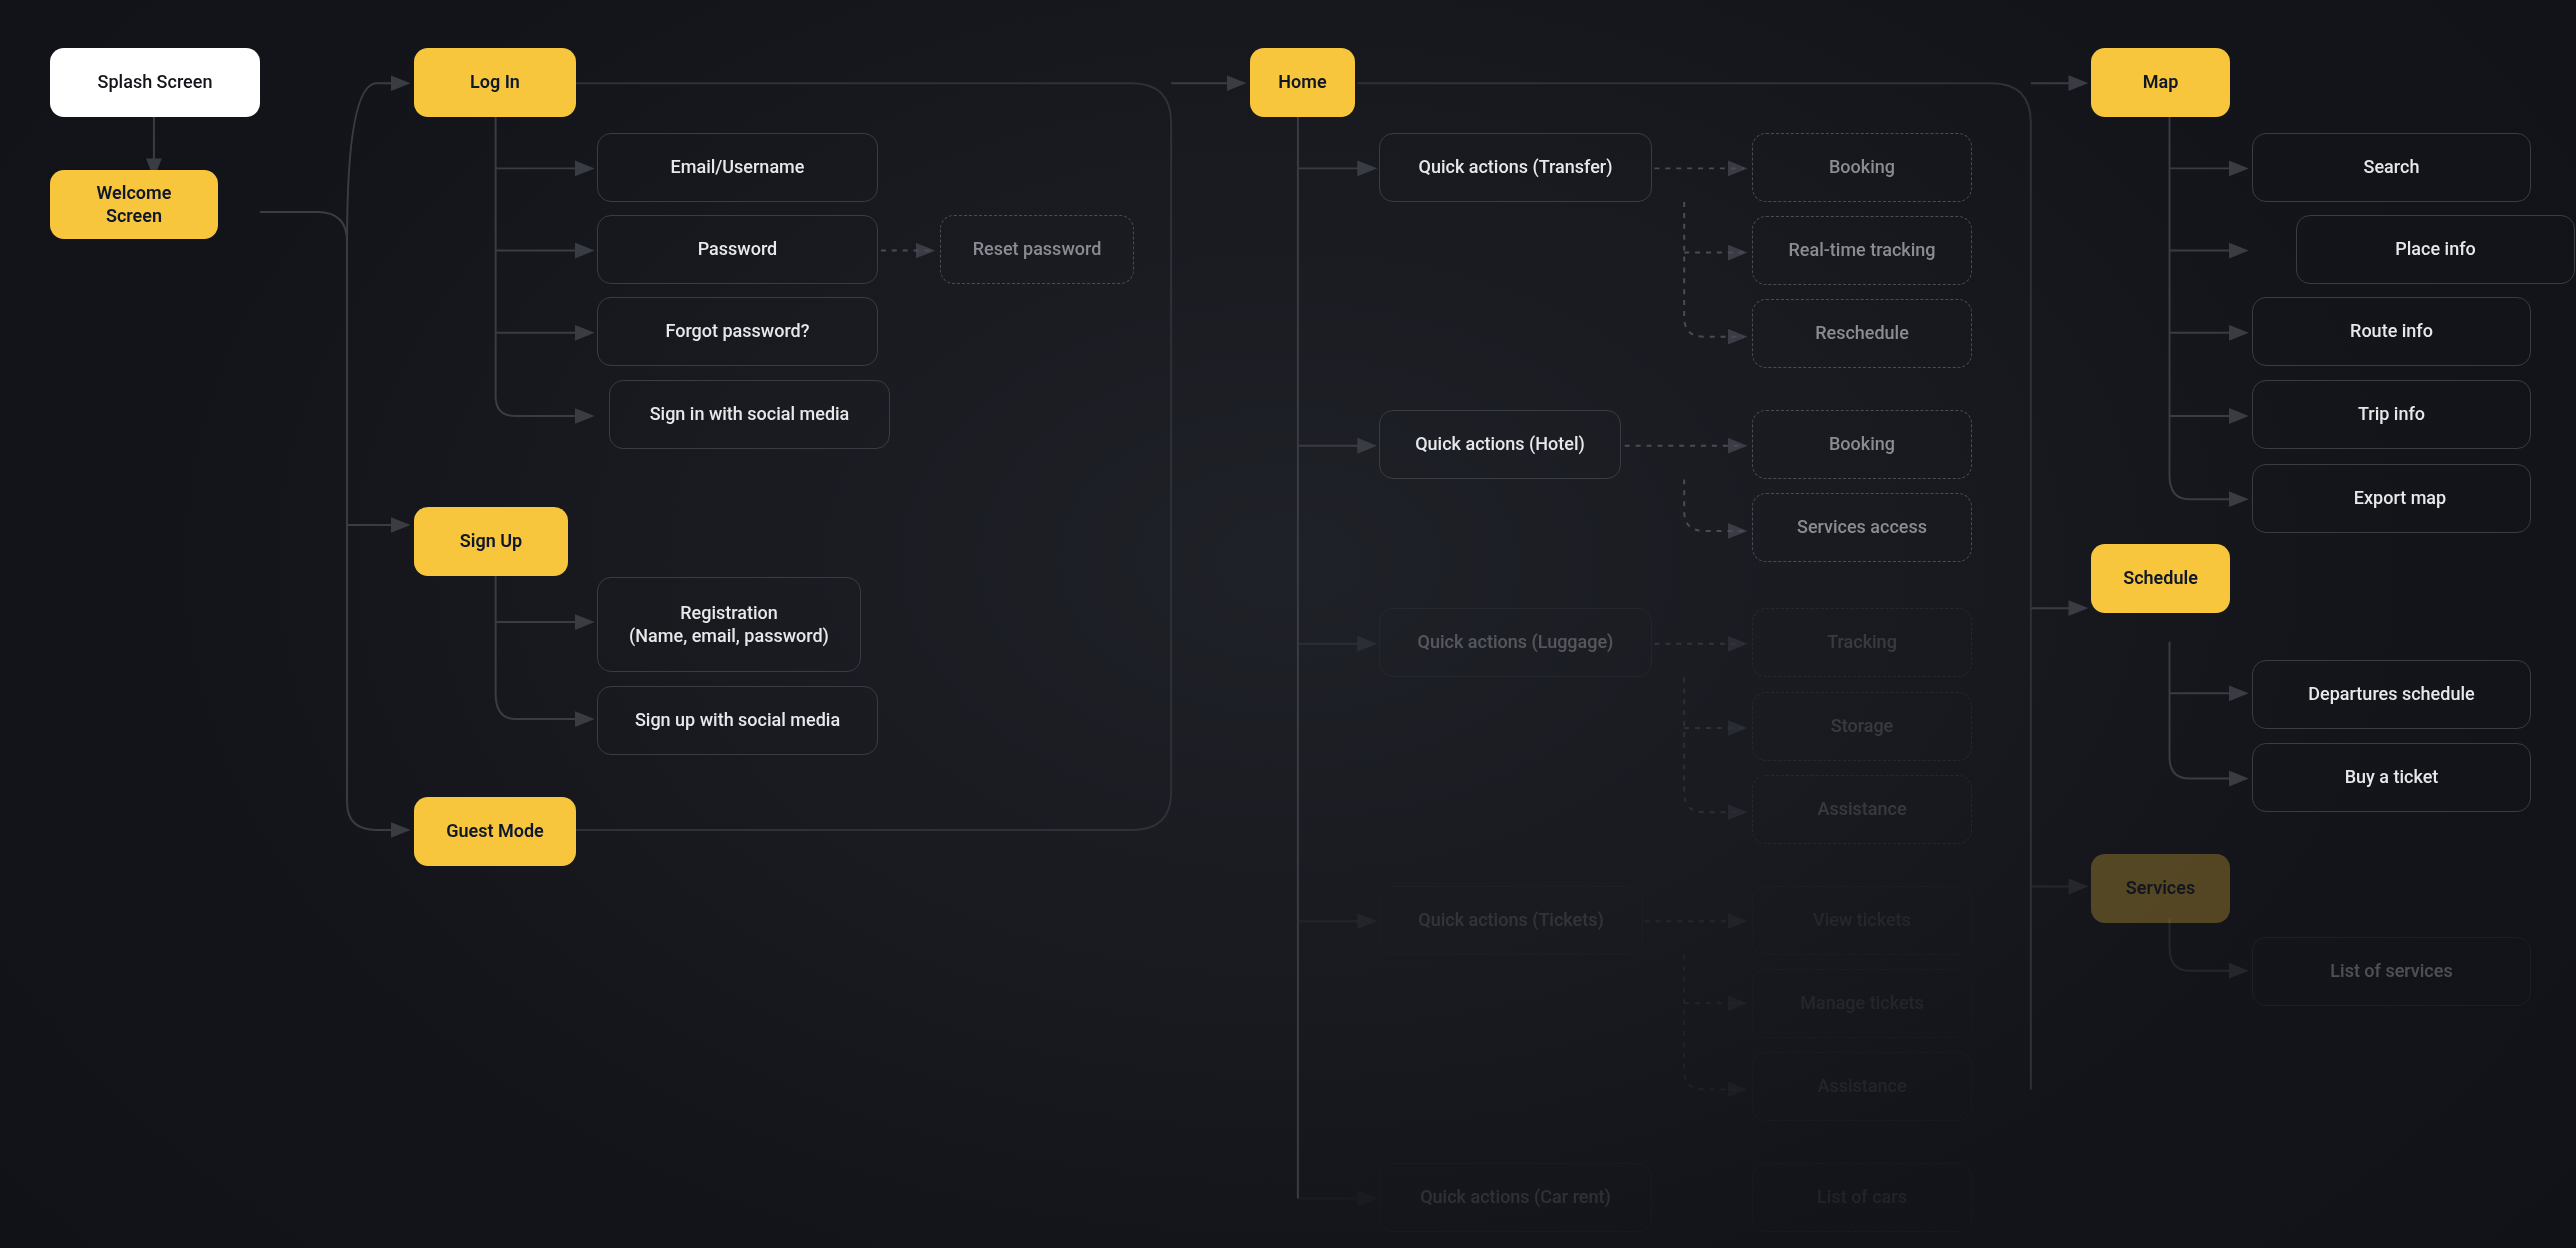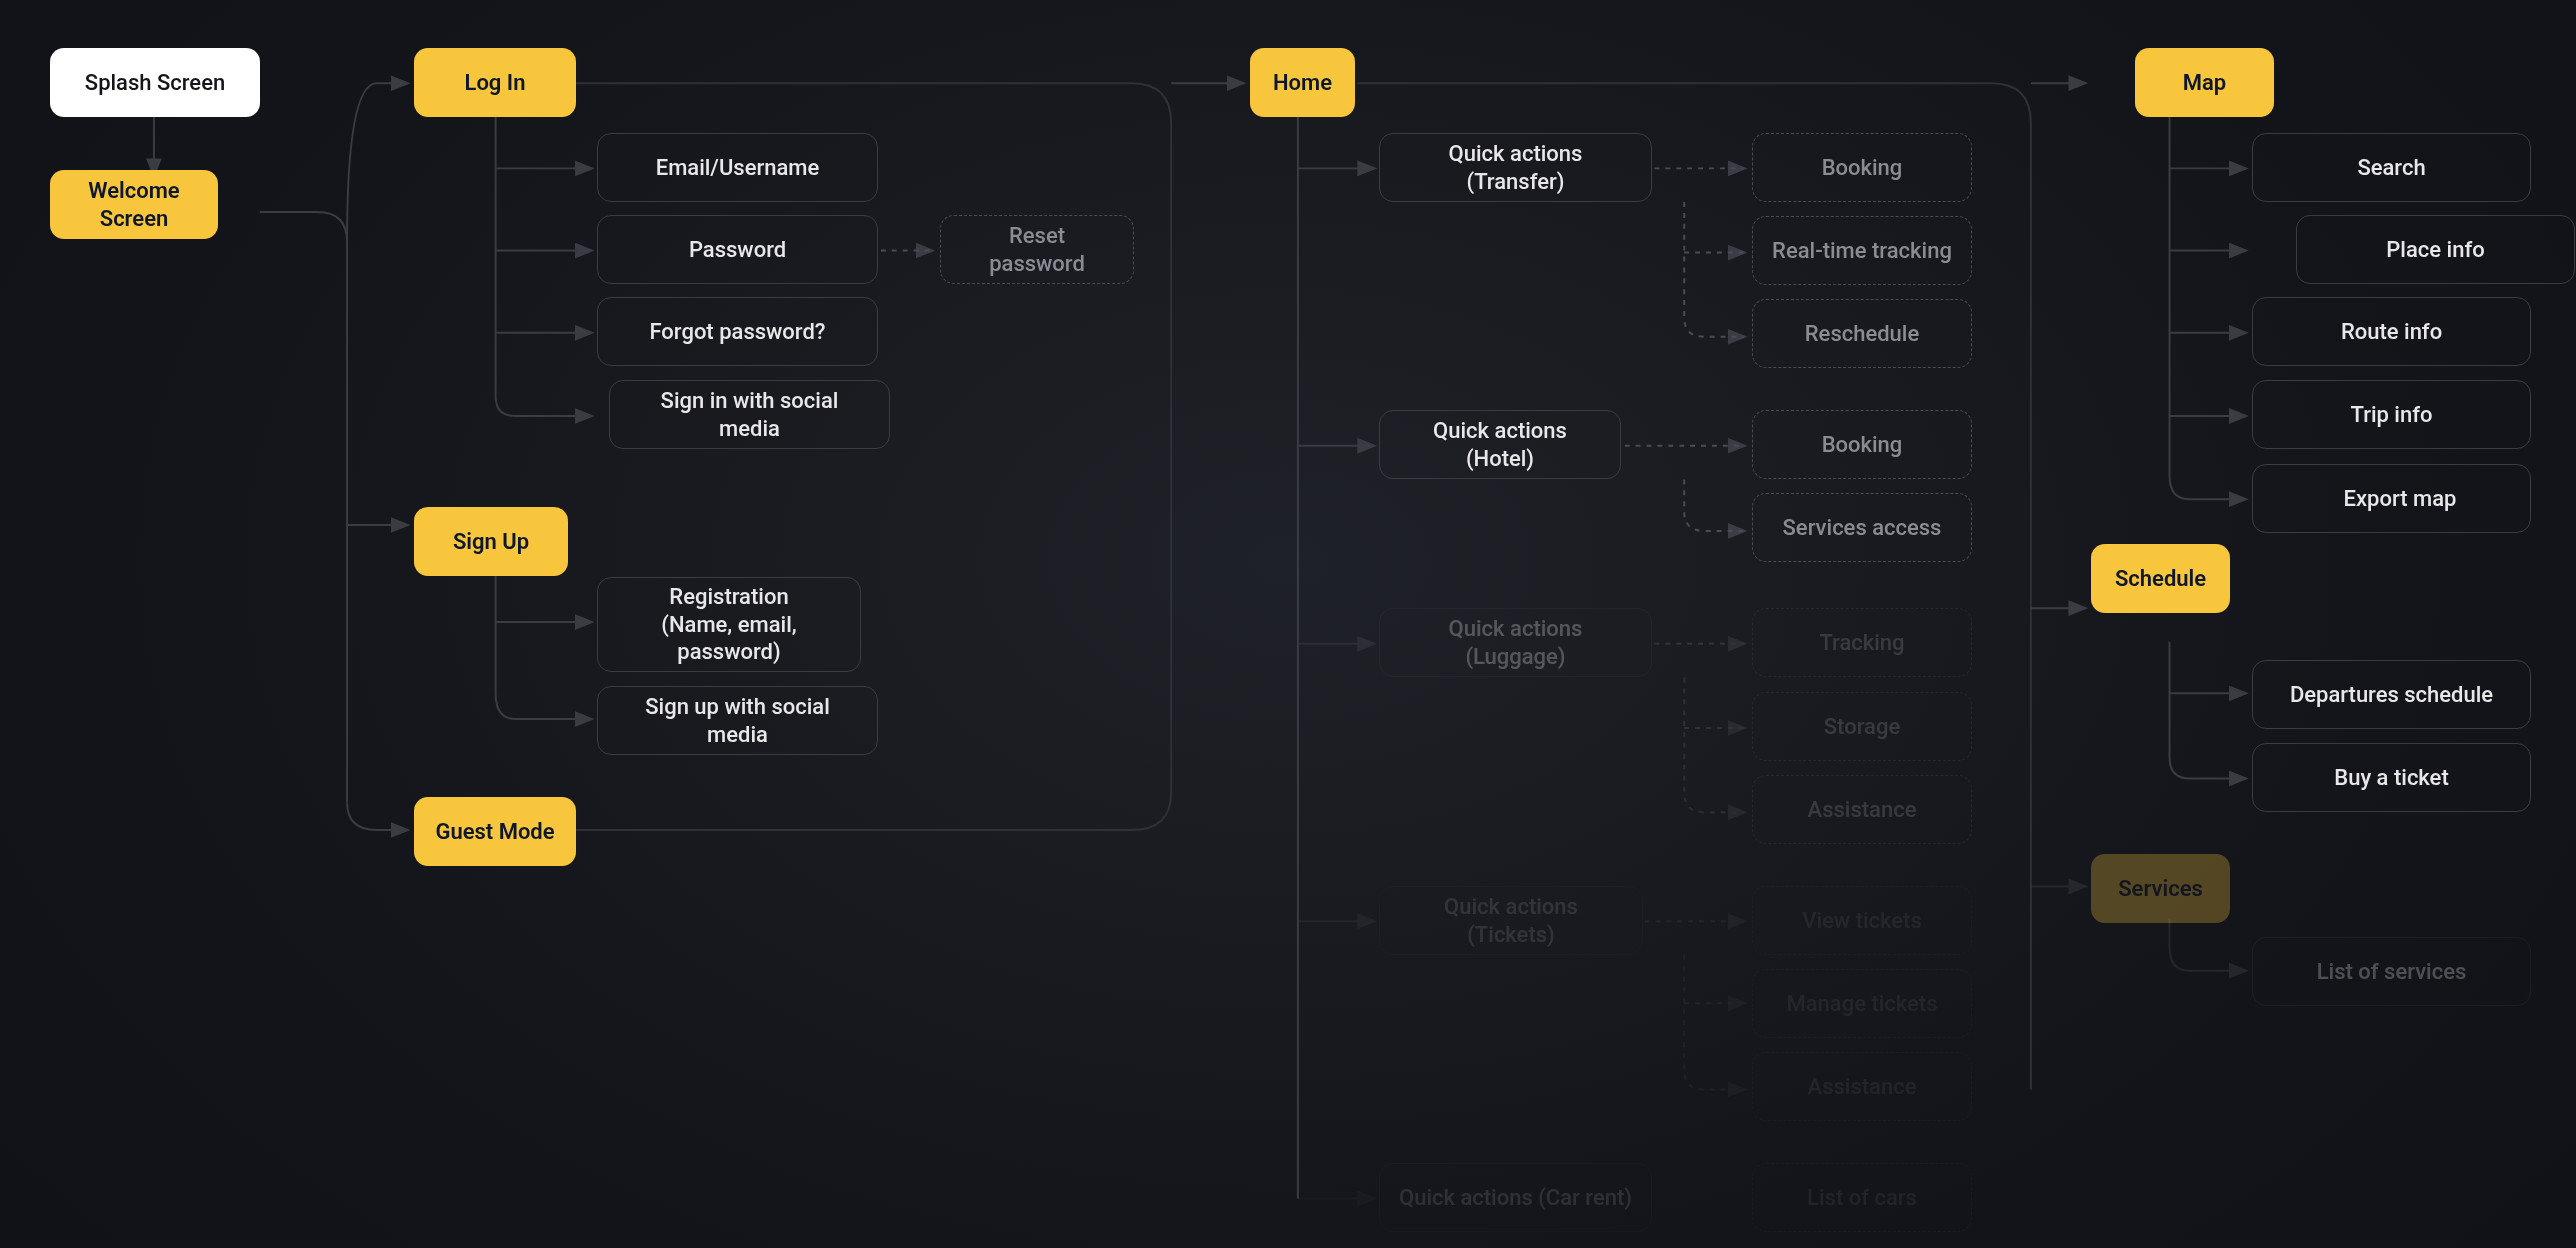--- a/index.html
+++ b/index.html
@@ -9,21 +9,21 @@
     font-family: -apple-system, BlinkMacSystemFont, "Segoe UI", Roboto, sans-serif;
     position: relative;
   }
   .node {
     position: absolute;
     border-radius: 14px;
     display: flex;
     align-items: center;
     justify-content: center;
     text-align: center;
-    font-size: 22px;
+    font-size: 18px;
     font-weight: 500;
     line-height: 1.25;
     padding: 0 18px;
   }
   .node.sml { height: 69px; }
   .node.solid-white { background: #fff; color: #14151a; }
   .node.solid-yellow { background: #f8c63c; color: #0f172a; font-weight:600; }
   .node.outline { border: 1px solid #3a3c44; color: #e8e8ea; background: transparent; }
   .node.dashed { border: 1.5px dashed #4a4c55; color: #8a8c94; background: transparent; }
   .node.dim { opacity: .28; }
@@ -163,21 +163,21 @@
 <div class="node sml dashed dim" style="left:1752px; top:775px; width:220px;">Assistance</div>
 
 <div class="node sml outline dim2" style="left:1379px; top:886px; width:264px;">Quick actions (Tickets)</div>
 <div class="node sml dashed dim2" style="left:1752px; top:886px; width:220px;">View tickets</div>
 <div class="node sml dashed dim2" style="left:1752px; top:969px; width:220px;">Manage tickets</div>
 <div class="node sml dashed dim2" style="left:1752px; top:1052px; width:220px;">Assistance</div>
 
 <div class="node sml outline dim2" style="left:1379px; top:1163px; width:273px;">Quick actions (Car rent)</div>
 <div class="node sml dashed dim2" style="left:1752px; top:1163px; width:220px;">List of cars</div>
 
-<div class="node sml solid-yellow" style="left:2091px; top:48px; width:139px;margin-left:44px;">Map</div>
+<div class="node sml solid-yellow" style="left:2091px; top:48px; width:139px;">Map</div>
 <div class="node sml outline" style="left:2252px; top:133px; width:279px;">Search</div>
 <div class="node sml outline" style="left:2252px; top:215px; width:279px;margin-left:44px;">Place info</div>
 <div class="node sml outline" style="left:2252px; top:297px; width:279px;">Route info</div>
 <div class="node sml outline" style="left:2252px; top:380px; width:279px;">Trip info</div>
 <div class="node sml outline" style="left:2252px; top:464px; width:279px;padding-left:35px;">Export map</div>
 
 <div class="node sml solid-yellow" style="left:2091px; top:544px; width:139px;">Schedule</div>
 <div class="node sml outline" style="left:2252px; top:660px; width:279px;">Departures schedule</div>
 <div class="node sml outline" style="left:2252px; top:743px; width:279px;">Buy a ticket</div>
 

